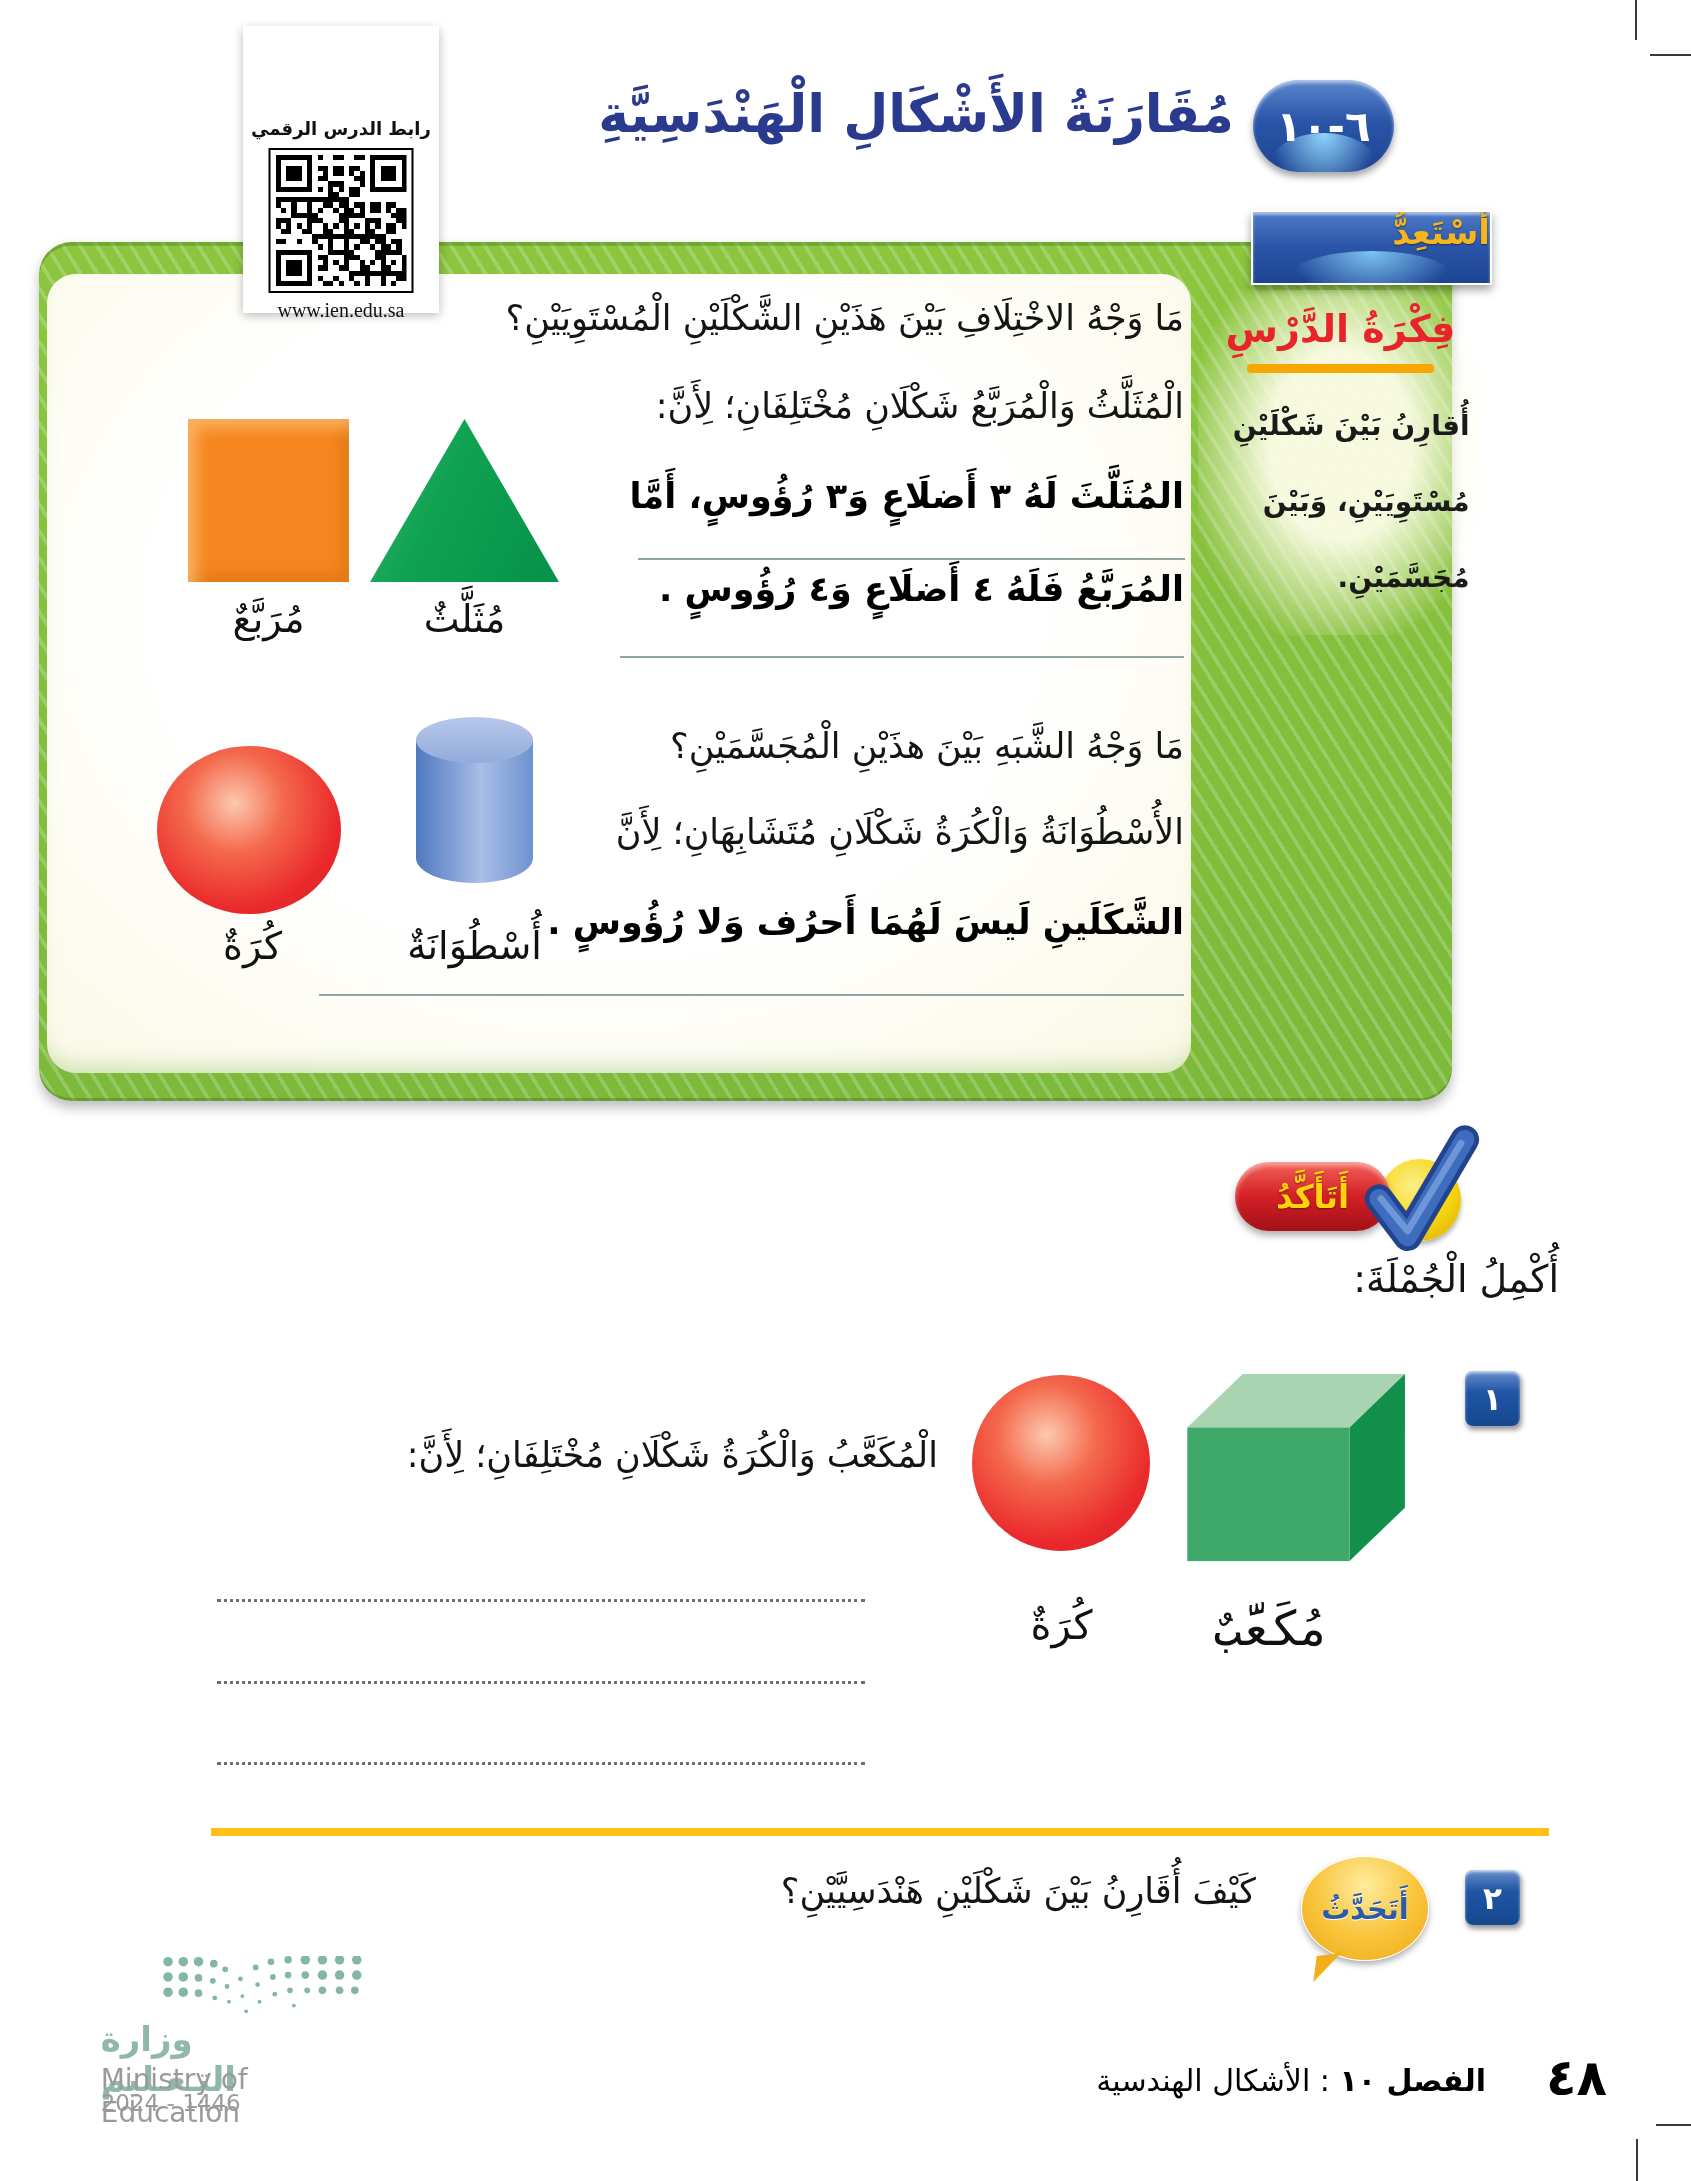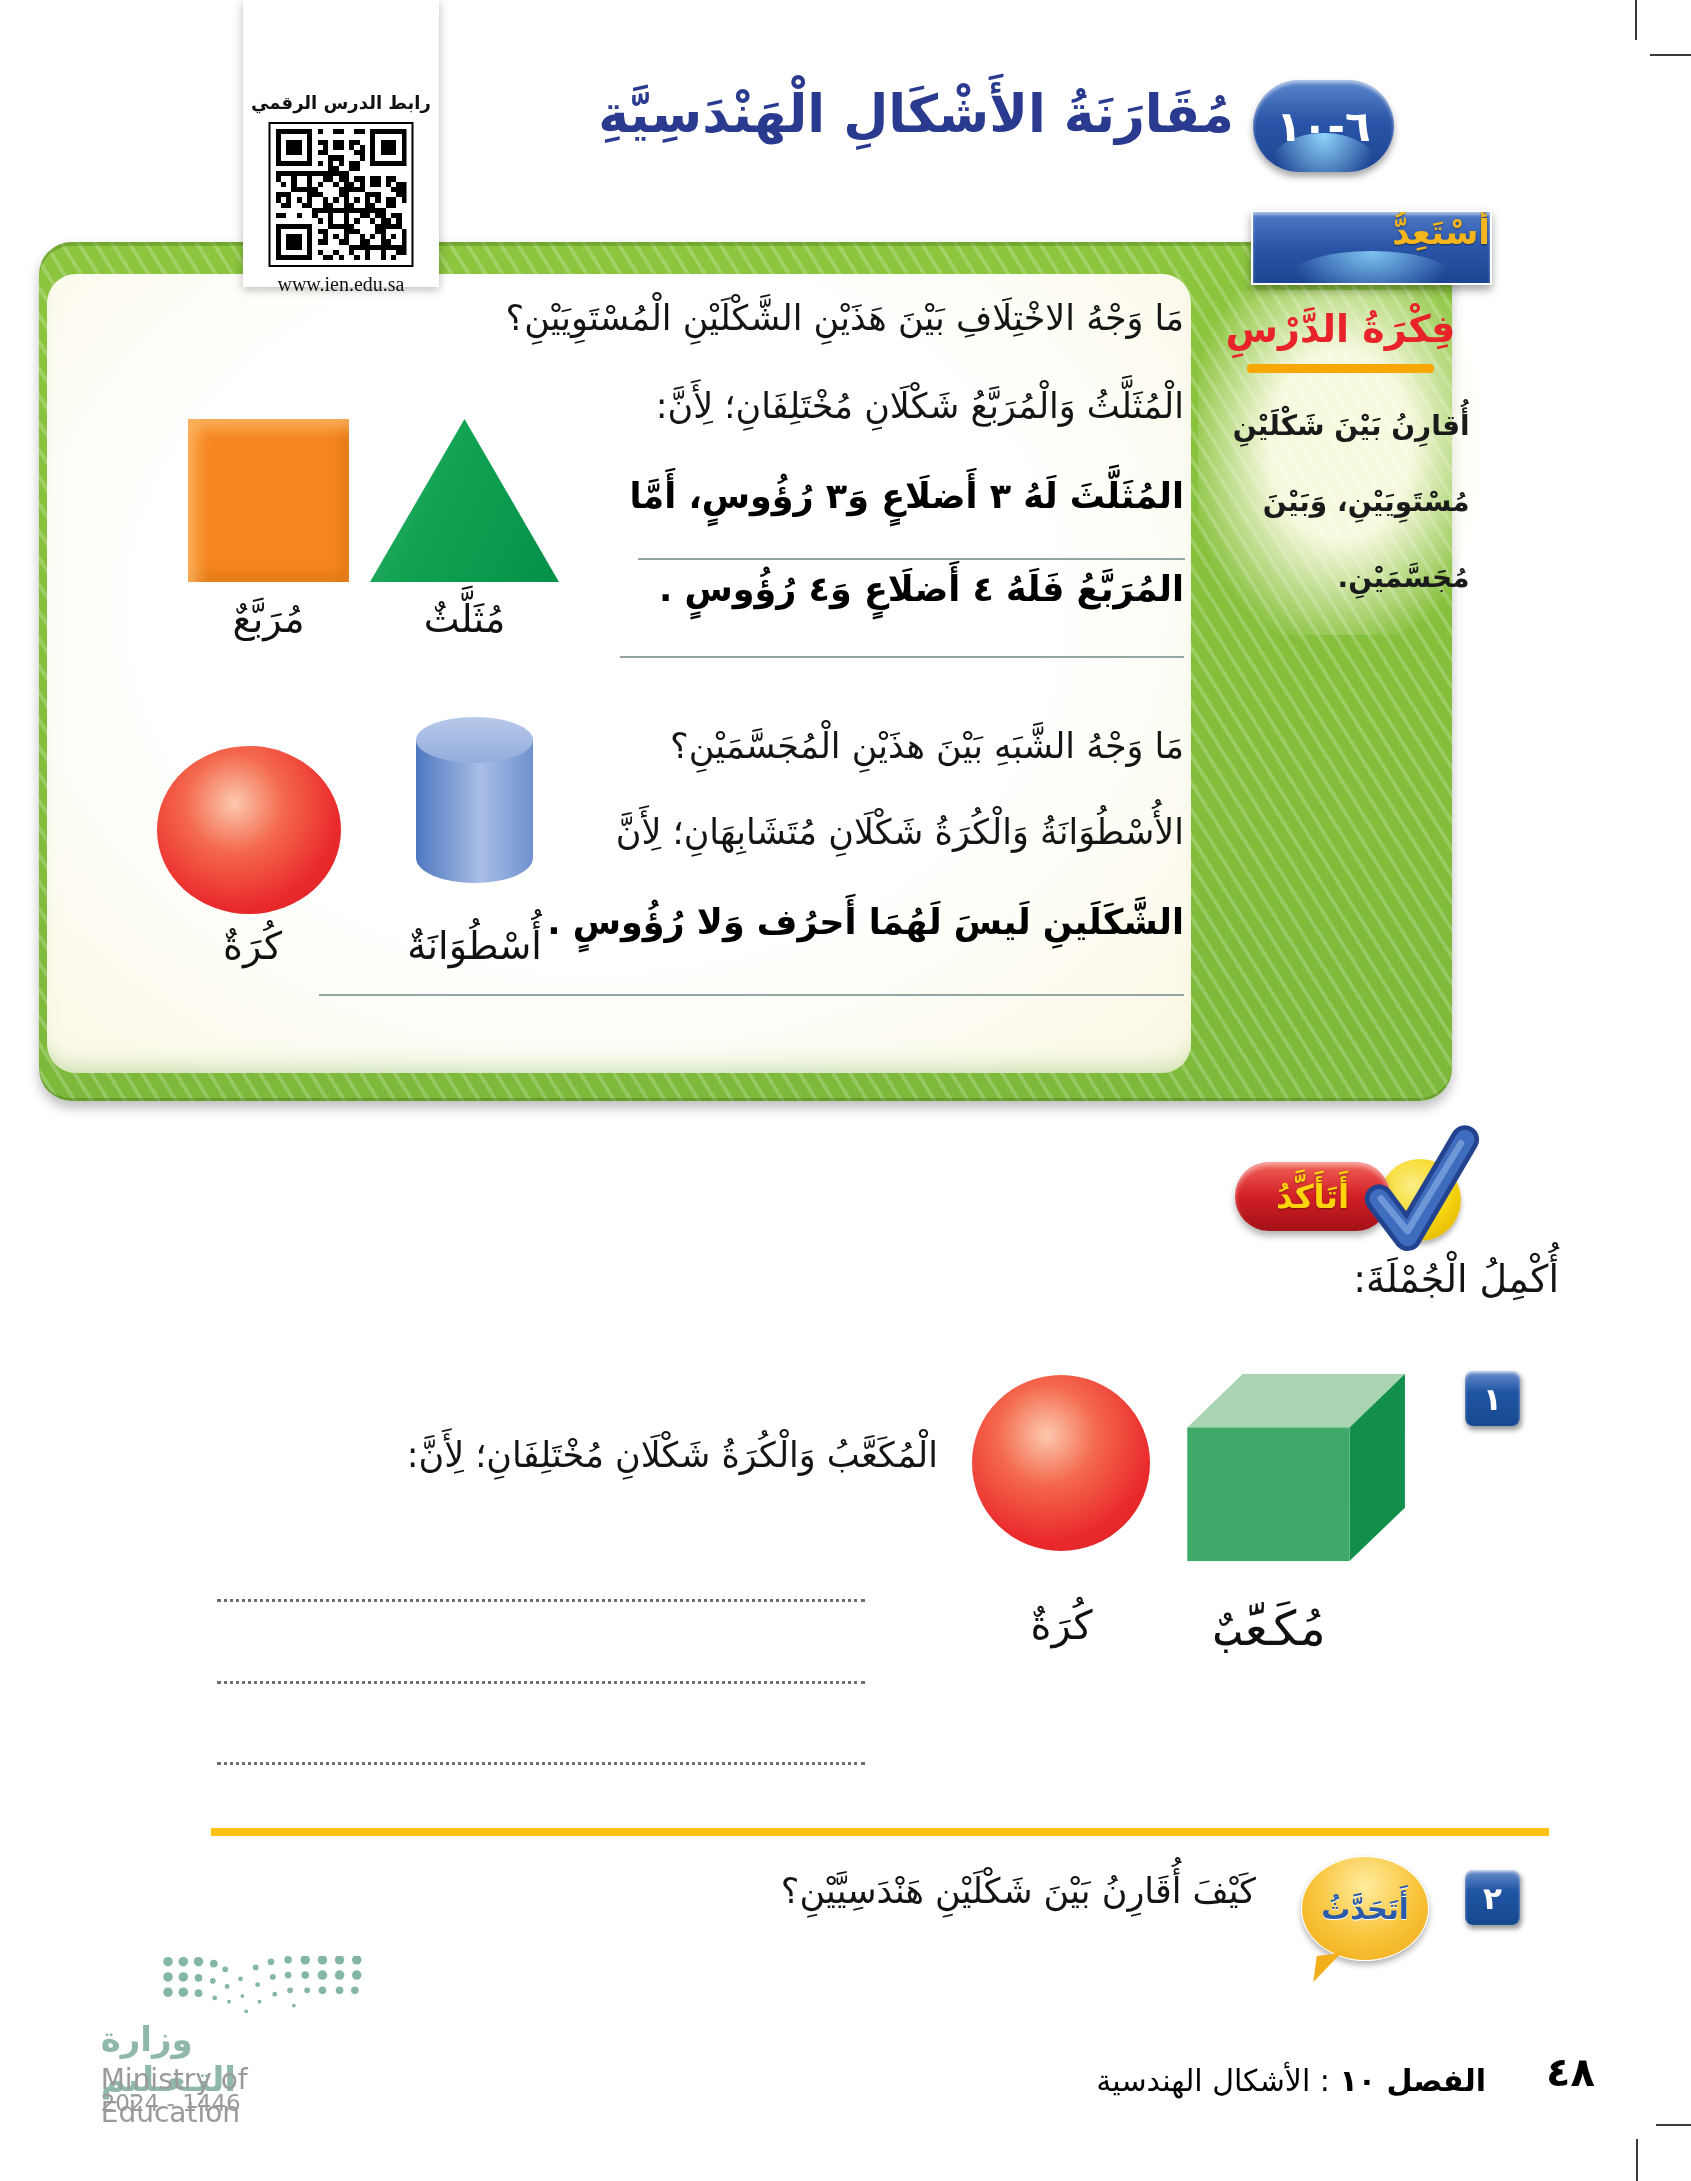--- a/index.html
+++ b/index.html
@@ -3,21 +3,21 @@
 <meta charset="utf-8">
 <style>
   * { margin:0; padding:0; box-sizing:border-box; }
   body { background:#ffffff; font-family:"DejaVu Sans", sans-serif; }
   .page { position:relative; width:1692px; height:2181px; background:#ffffff; overflow:hidden; direction:rtl; }
 
   
   .crop { position:absolute; background:#3a3a3a; }
 
   
-  .qr-card { position:absolute; left:244px; top:0; width:196px; height:287px; background:#ffffff;
+  .qr-card { position:absolute; left:244px; top:26px; width:196px; height:287px; background:#ffffff;
              box-shadow:0 2.9px 9.6px rgba(0,0,0,.28); z-index:6; text-align:center; }
   .qr-label { position:absolute; top:92px; width:100%; font-size:18px; font-weight:bold; color:#111; }
   .qr-box { position:absolute; top:122px; left:50%; transform:translateX(-50%); width:145px; height:145px;
             border:2.9px solid #000; background:#fff; padding:4.8px; }
   .qr-box svg { width:100%; height:100%; display:block; }
   .qr-url { position:absolute; top:273px; width:100%; font-family:"Liberation Serif", serif; font-size:20px; color:#111; direction:ltr; }
 
   
   .page-title { position:absolute; right:457px; top:84px; font-size:52px; font-weight:bold; color:#2A3A8F; white-space:nowrap; }
   .lesson-badge { position:absolute; left:1254px; top:80px; width:141px; height:92px; border-radius:46px;
@@ -104,21 +104,21 @@
                clip-path:polygon(8% 100%, 90% 0, 18% 10%); }
 
   
   .ministry { position:absolute; left:96px; top:1956px; width:306px; }
   .ministry-dots { position:absolute; left:65px; top:0; }
   .ministry-ar { position:absolute; left:5.7px; top:63px; width:220px; font-size:34px; font-weight:bold; color:#8FB7AB; text-align:left; direction:rtl; letter-spacing:1px; }
   .ministry-en { position:absolute; left:5.7px; top:107px; font-size:28px; color:#9a9a9a; direction:ltr; text-align:left; width:287px; }
   .ministry-years { position:absolute; left:5.7px; top:134px; font-size:23px; color:#9a9a9a; direction:ltr; text-align:left; width:287px; }
 
   
-  .page-number { position:absolute; left:1547px; top:2049px; font-size:40px; font-weight:bold; color:#000; }
+  .page-number { position:absolute; left:1547px; top:2049px; font-size:50px; font-weight:bold; color:#000; }
   .chapter-line { position:absolute; right:205px; top:2063px; font-size:30px; color:#000; white-space:nowrap; }
   .chapter-line .b { font-weight:bold; }
 </style>
 </head>
 <body>
 
 <div class="page">
 
   <div class="crop" style="left:1636px; top:0; width:1.9px; height:40px;"></div>
   <div class="crop" style="left:1651px; top:54px; width:41px; height:1.9px;"></div>

